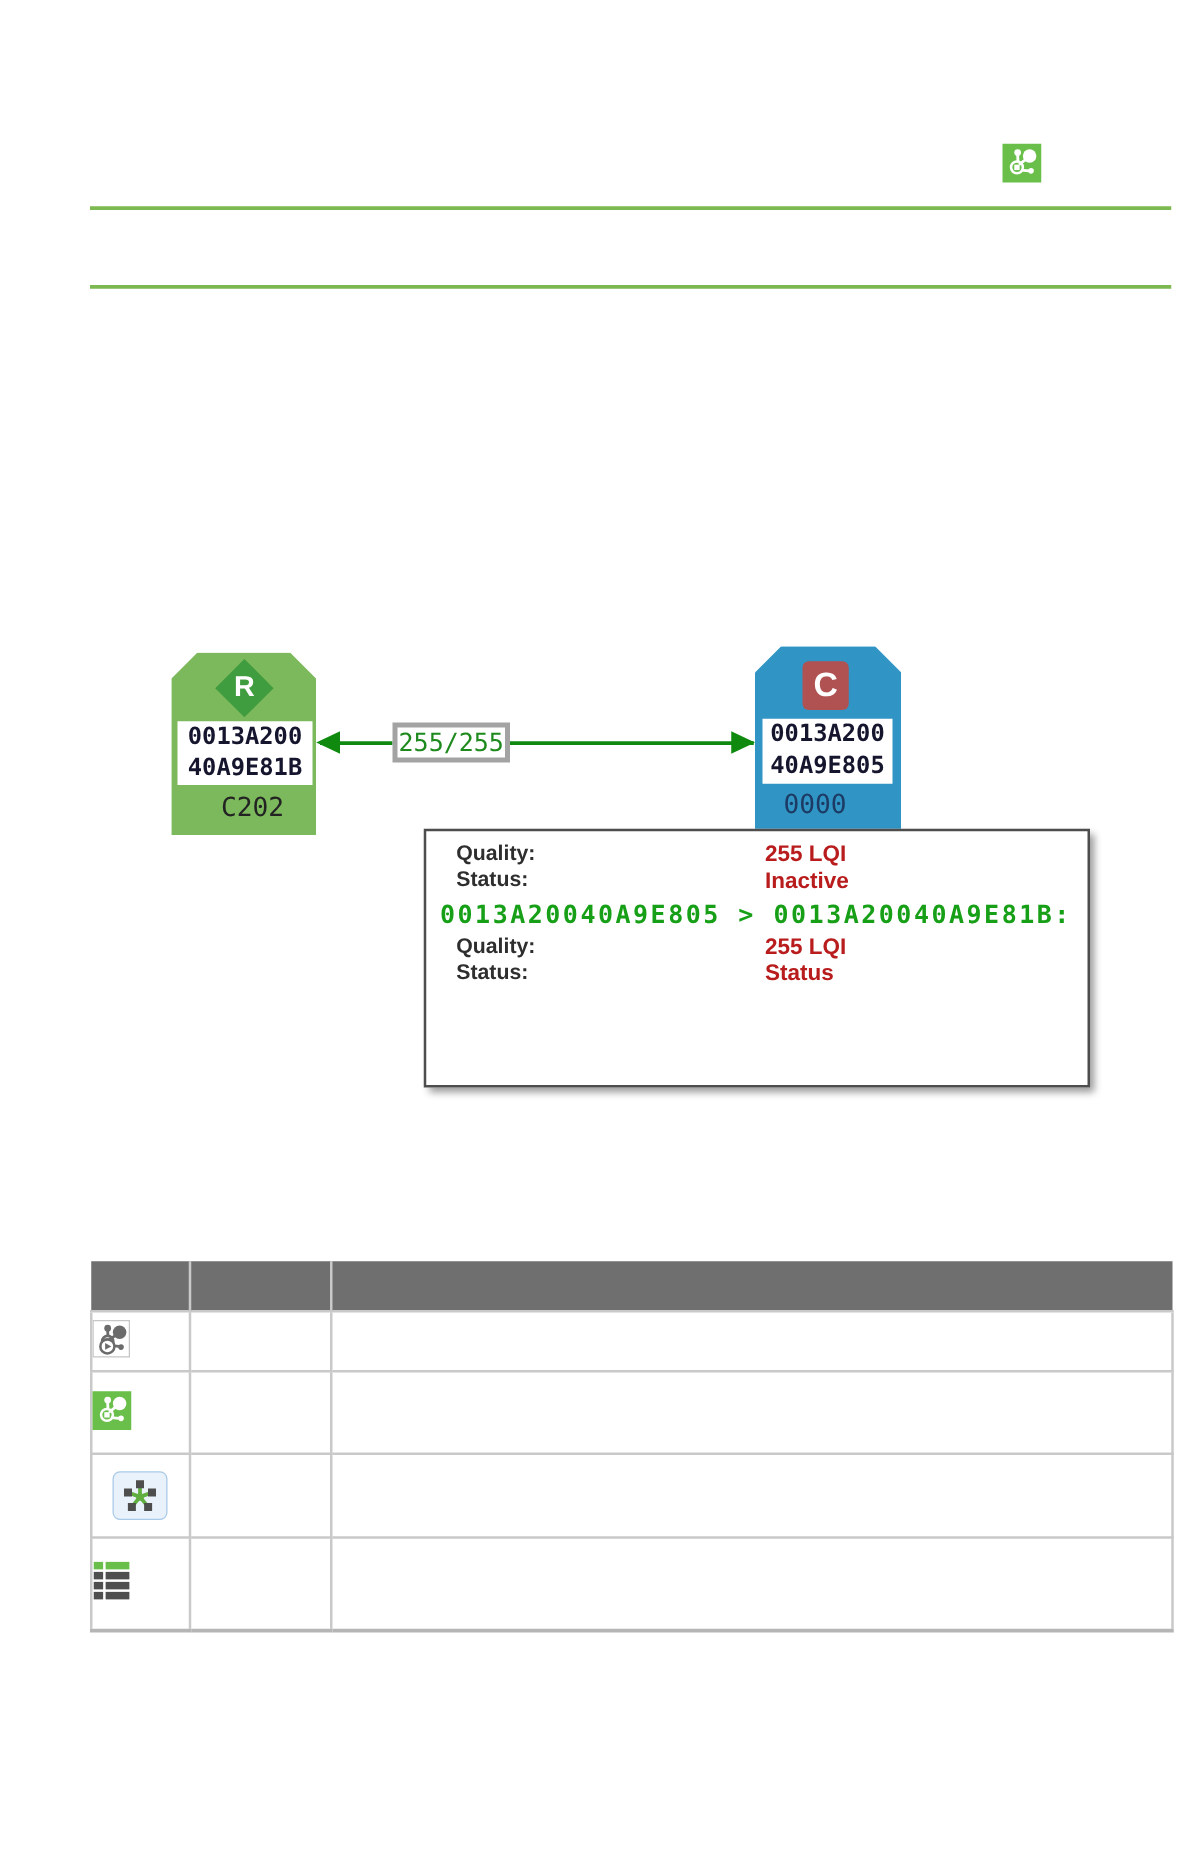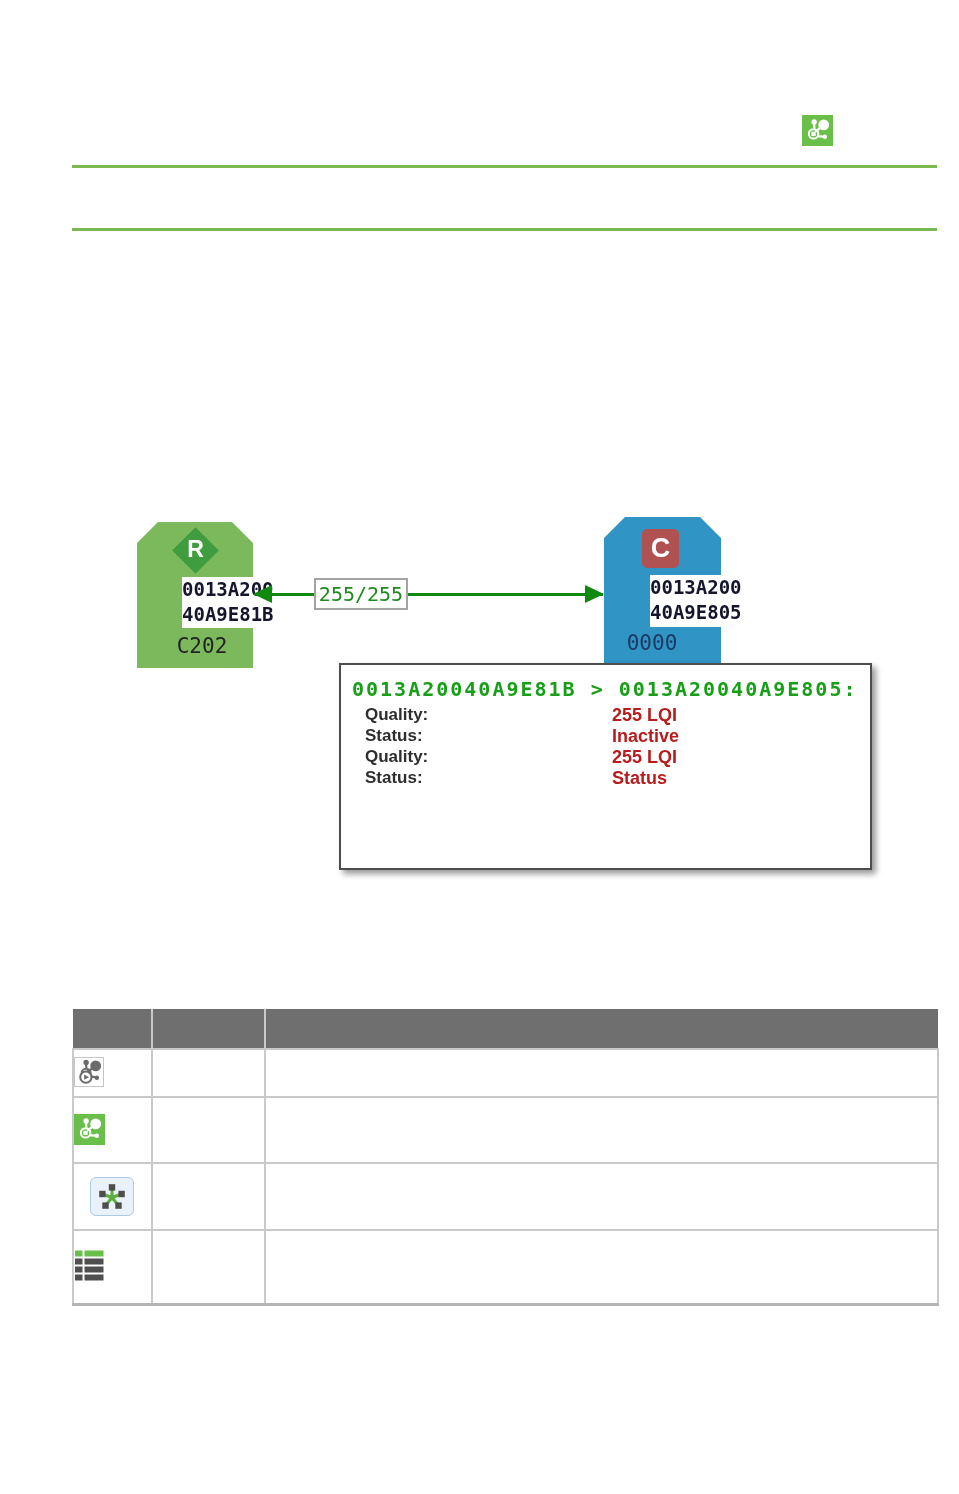--- a/index.html
+++ b/index.html
@@ -25,36 +25,36 @@
   .tag-coord .tag-shape{background:#3095c5;}
 
   .diamond{position:absolute;left:179px;top:534px;width:33px;height:33px;background:#3f9c3f;
        transform:rotate(45deg);}
   .diamond-letter{position:absolute;left:179px;top:533px;width:33px;height:33px;display:flex;
        align-items:center;justify-content:center;color:#fff;font:700 23px "Liberation Sans",sans-serif;}
   .cbadge{position:absolute;left:642px;top:529px;width:37px;height:39px;background:#b15252;
        border-radius:5px;display:flex;align-items:center;justify-content:center;
        color:#fff;font:700 27px "Liberation Sans",sans-serif;}
 
-  .addr-box{position:absolute;background:#ffffff;text-align:left;
-       font:700 19px "DejaVu Sans Mono",monospace;color:#15152e;line-height:25px;letter-spacing:0;margin-left:40px;}
+  .addr-box{position:absolute;background:#ffffff;text-align:center;
+       font:700 19px "DejaVu Sans Mono",monospace;color:#15152e;line-height:25px;letter-spacing:0;}
   .addr-router{left:142px;top:577px;width:108px;height:51px;}
   .addr-coord{left:610px;top:575px;width:104px;height:52px;}
 
   .node-id{position:absolute;text-align:center;font:400 21px "DejaVu Sans Mono",monospace;}
   .id-router{left:137px;top:634px;width:130px;color:#232323;}
   .id-coord{left:604px;top:631px;width:96px;color:#1c3a63;}
 
   
   .link-line{position:absolute;left:256px;top:593px;width:347px;height:3px;background:#0f8a0f;}
   .arrowhead{position:absolute;width:0;height:0;border-top:9px solid transparent;border-bottom:9px solid transparent;}
   .arrowhead.left{left:253px;top:585px;border-right:19px solid #0f8a0f;}
   .arrowhead.right{left:585px;top:585px;border-left:19px solid #0f8a0f;}
   .link-label{position:absolute;left:314px;top:578px;width:94px;height:32px;box-sizing:border-box;
-       background:#fff;border:2px solid #a3a3a3;display:flex;align-items:center;justify-content:center;
+       background:#fff;border:4px solid #a3a3a3;display:flex;align-items:center;justify-content:center;
        font:400 20px "DejaVu Sans Mono",monospace;color:#1e8a1e;z-index:3;}
 
   
   .tooltip{position:absolute;left:339px;top:663px;width:533px;height:207px;box-sizing:border-box;
        background:#fff;border:2px solid #4d4d4d;box-shadow:4px 4px 6px rgba(0,0,0,.4);
        padding:8px 6px 0 11px;z-index:5;}
   .tt-title{font:700 20px "DejaVu Sans Mono",monospace;color:#17a017;letter-spacing:2px;
        white-space:nowrap;line-height:32px;}
   .tt-row{display:flex;line-height:32px;}
   .tt-label{margin-left:13px;width:247px;font:600 17px "Liberation Sans",sans-serif;color:#2e2e2e;}
@@ -127,29 +127,29 @@
     <div>40A9E805</div>
   </div>
   <div class="node-id id-coord">0000</div>
 
   <div class="link-line"></div>
   <div class="arrowhead left"></div>
   <div class="arrowhead right"></div>
   <div class="link-label">255/255</div>
 
   <div class="tooltip">
-    <div class="tt-title">0013A20040A9E81B &gt; 0013A20040A9E805:</div>
     <div class="tt-row">
       <span class="tt-label">Quality:</span>
       <span class="tt-value">255 LQI</span>
     </div>
     <div class="tt-row">
       <span class="tt-label">Status:</span>
       <span class="tt-value">Inactive</span>
     </div>
+    <div class="tt-title">0013A20040A9E805 &gt; 0013A20040A9E81B:</div>
     <div class="tt-row">
       <span class="tt-label">Quality:</span>
       <span class="tt-value">255 LQI</span>
     </div>
     <div class="tt-row">
       <span class="tt-label">Status:</span>
       <span class="tt-value">Status</span>
     </div>
   </div>
 

